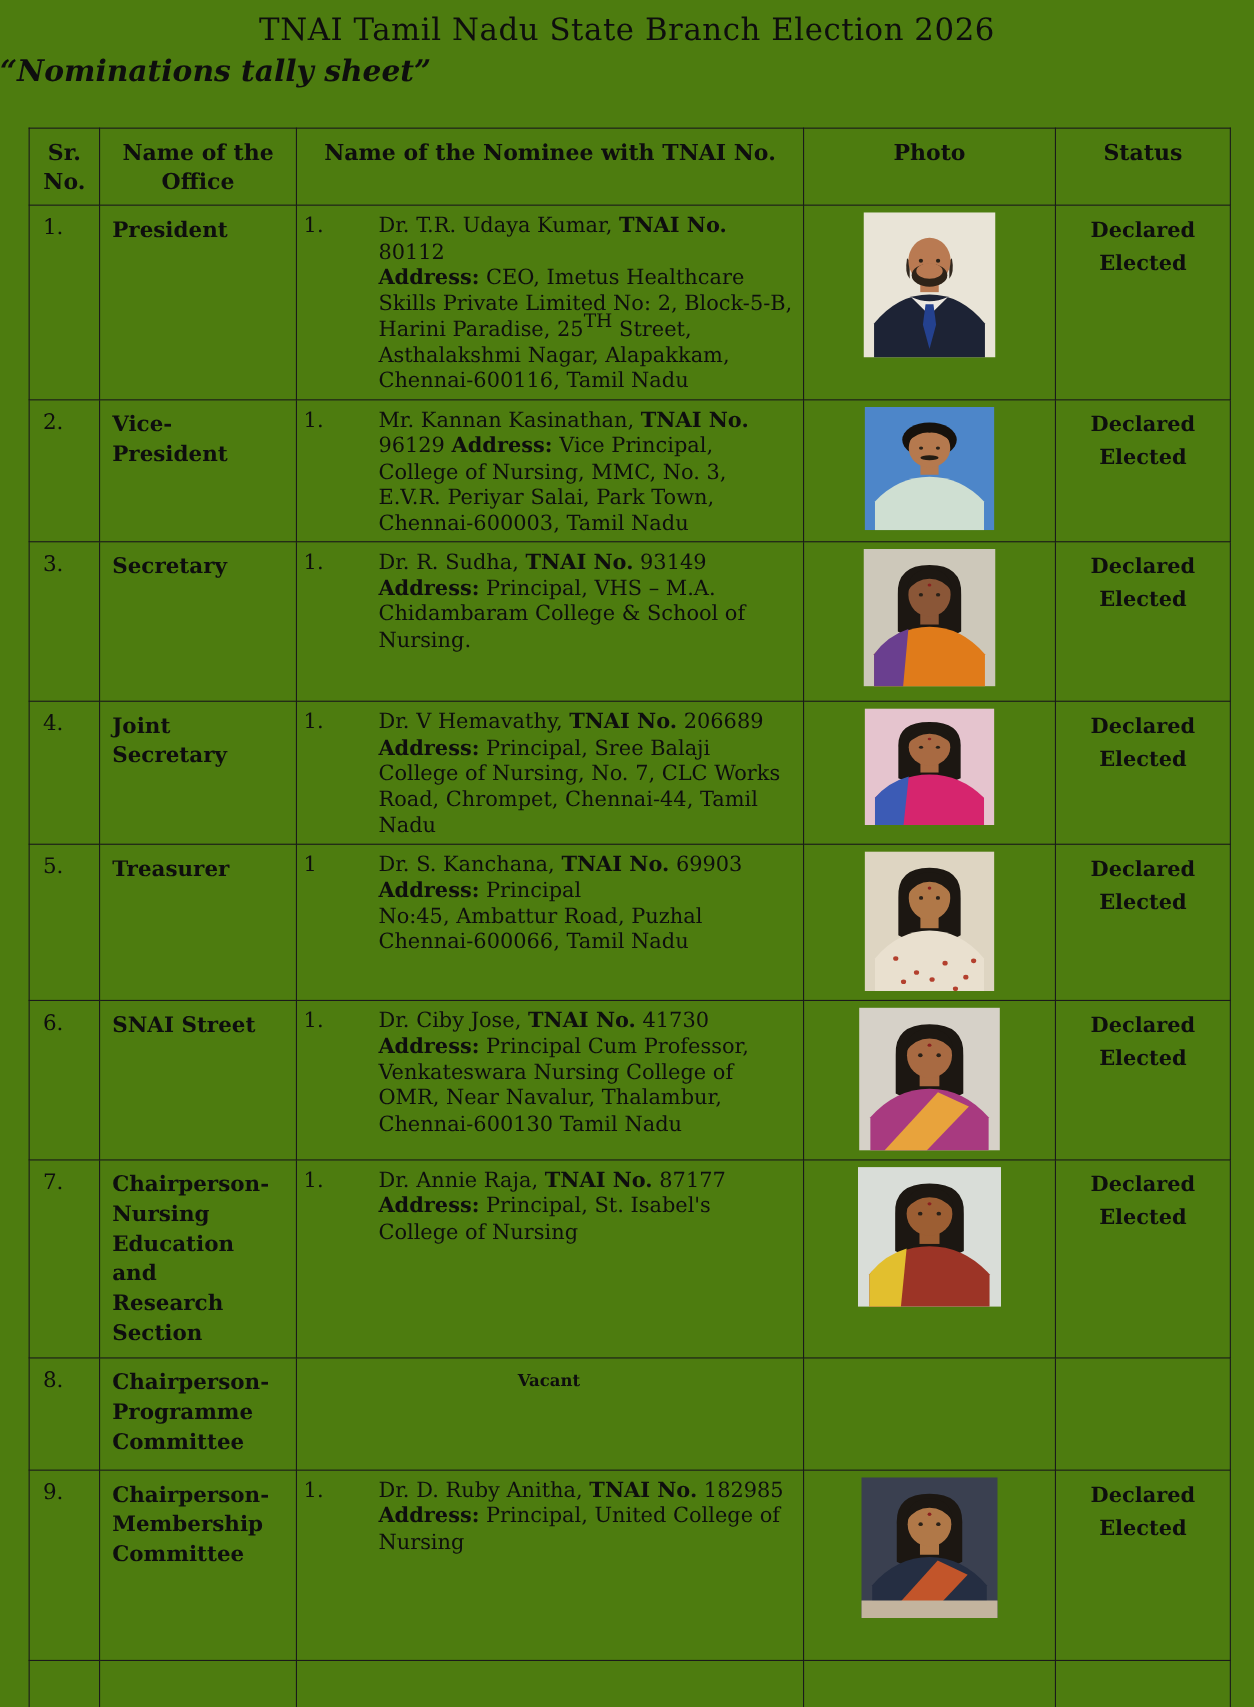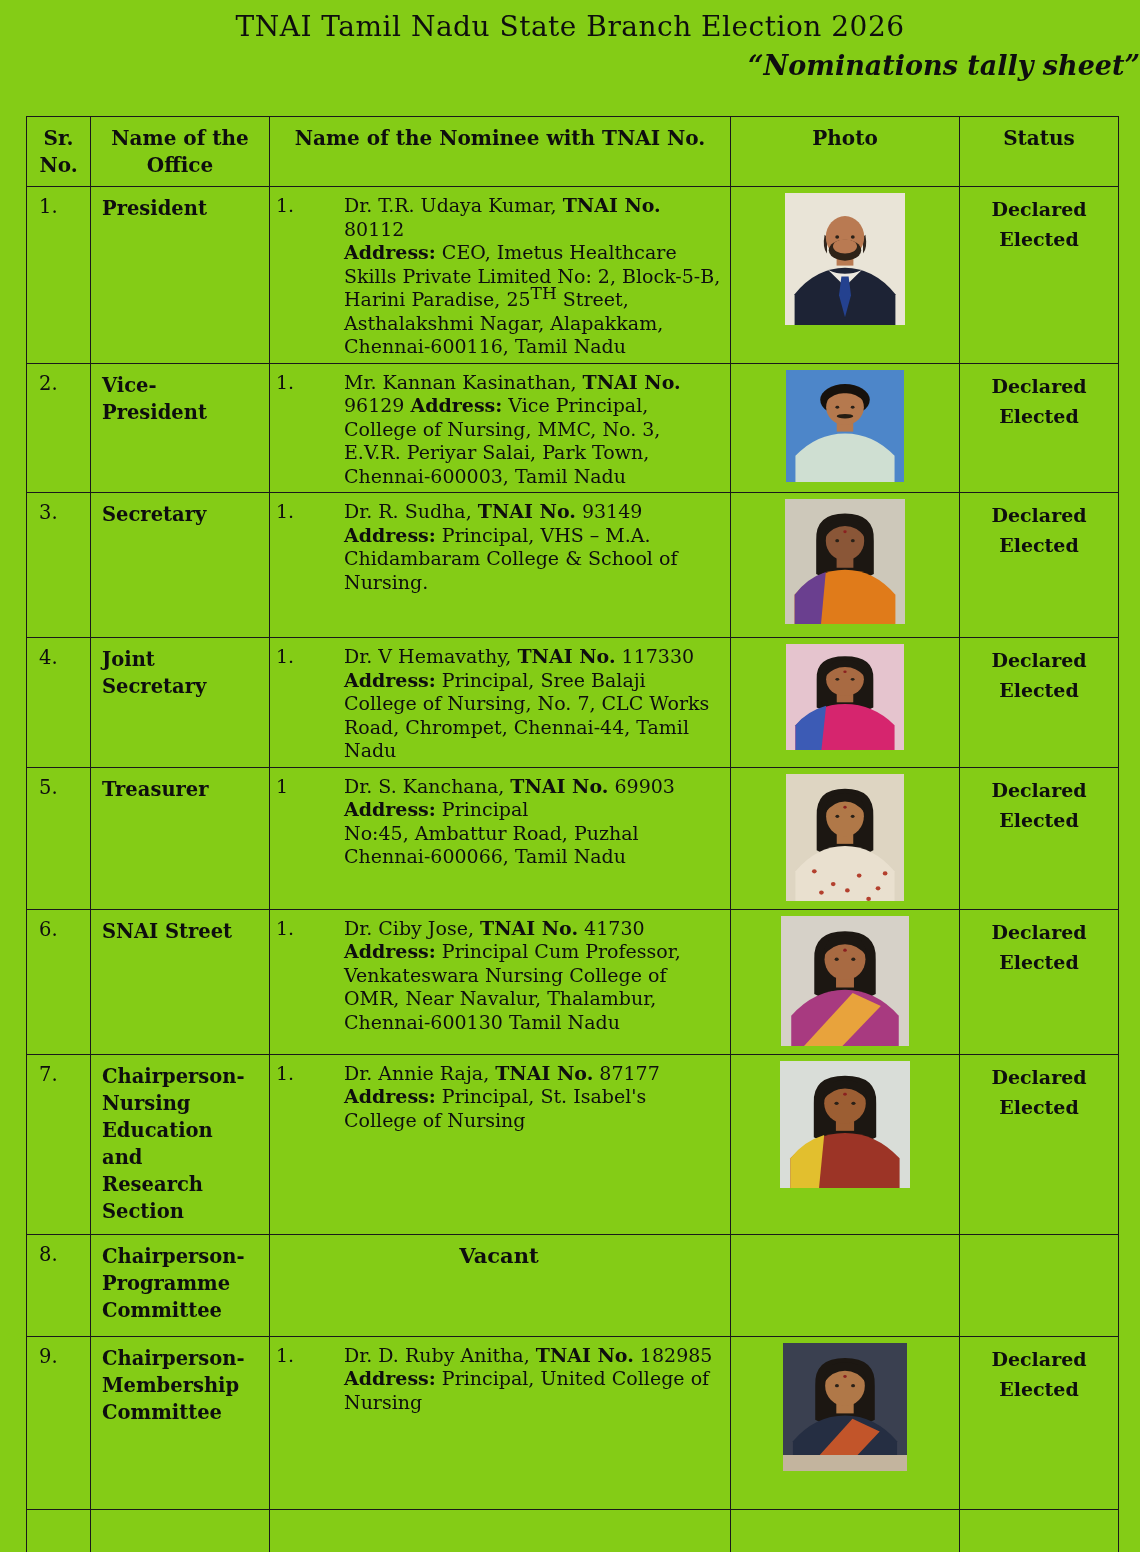--- a/index.html
+++ b/index.html
@@ -1,46 +1,46 @@
 <!DOCTYPE html>
 <html><head>
 <meta charset="utf-8">
 <style>
   html,body{margin:0;padding:0;background:#ffffff;}
   .page{
-    width:1140px;height:1552px;background:#84cc16;position:relative;overflow:hidden;
+    width:1140px;height:1552px;background:#4d7c0f;position:relative;overflow:hidden;
     font-family:"DejaVu Serif", serif;color:#0e0e0e;
   }
   .page-title{
     text-align:center;font-size:28px;line-height:38px;margin:8px 0 0 0;
     font-weight:normal;letter-spacing:0.5px;
   }
   .page-subtitle{
-    text-align:right;font-size:27px;line-height:36px;margin:2px 0 0 0;
+    text-align:left;font-size:27px;line-height:36px;margin:2px 0 0 0;
     font-weight:bold;font-style:italic;
   }
   table.tally{
     border-collapse:collapse;table-layout:fixed;
     margin:32px 0 0 26px;width:1092px;
   }
   table.tally th, table.tally td{
     border:1.6px solid #1a1a1a;vertical-align:top;overflow:hidden;
   }
   th{font-size:20px;font-weight:bold;text-align:center;padding:8px 4px 4px 4px;line-height:27px;margin-top:36px;}
   td.sr{font-size:19.5px;padding:8px 4px 4px 12px;}
   td.office{
     font-size:19.5px;font-weight:bold;padding:8px 6px 4px 11px;
     line-height:27px;white-space:pre-line;
   }
   td.nominee{font-size:19px;line-height:23.5px;padding:7px 8px 4px 6px;}
   .nom-flex{display:flex;align-items:flex-start;}
   .num{flex:0 0 32px;}
   .ntext{flex:1 1 auto;margin-left:36px;}
   .ntext sup{font-size:17px;vertical-align:super;line-height:0;}
-  .vacant{text-align:center;font-weight:bold;font-size:21px;margin-top:2px;}
+  .vacant{text-align:center;font-weight:bold;font-size:15px;margin-top:2px;}
   td.photo-cell{text-align:center;padding:6px 4px 4px 4px;}
   td.status{
     font-size:19px;font-weight:bold;text-align:center;
     line-height:30px;padding:7px 6px 4px 6px;
   }
   svg.photo{display:inline-block;}
 </style>
 </head>
 <body>
 
@@ -144,21 +144,21 @@
     <td class="status"><span>Declared Elected</span></td>
   </tr>
         <tr style="height: 115px;">
     <td class="sr">4.</td>
     <td class="office"><span>Joint
 Secretary</span></td>
     <td class="nominee">
 
       <div class="nom-flex">
         <span class="num">1.</span>
-        <span class="ntext"><span>Dr. V Hemavathy, </span><span style="font-weight: bold;">TNAI No.</span><span> 117330</span><br><span style="font-weight: bold;">Address:</span><span> Principal, Sree Balaji College of Nursing, No. 7, CLC Works Road, Chrompet, Chennai-44, Tamil Nadu</span></span>
+        <span class="ntext"><span>Dr. V Hemavathy, </span><span style="font-weight: bold;">TNAI No.</span><span> 206689</span><br><span style="font-weight: bold;">Address:</span><span> Principal, Sree Balaji College of Nursing, No. 7, CLC Works Road, Chrompet, Chennai-44, Tamil Nadu</span></span>
       </div>
     </td>
     <td class="photo-cell"><svg class="photo" viewBox="0 0 100 120" width="118" height="106" preserveAspectRatio="none" role="img">
               <title>portrait-woman-pink-saree</title>
               <rect width="100" height="120" fill="#e5c4ce"></rect>
               <path d="M26 40 Q25 14 50 14 Q75 14 74 40 L74 72 Q66 78 61 70 L39 70 Q34 78 26 72 Z" fill="#1c1712"></path>
               <path d="M8 120 L8 92 Q26 68 50 68 Q74 68 92 92 L92 120 Z" fill="#d6256e"></path>
               <path d="M8 120 L8 92 Q18 76 34 70 L30 120 Z" fill="#3c5bb5"></path>
               <rect x="43" y="52" width="14" height="14" fill="#a86a42"></rect>
               <ellipse cx="50" cy="40" rx="16" ry="19" fill="#a86a42"></ellipse>

